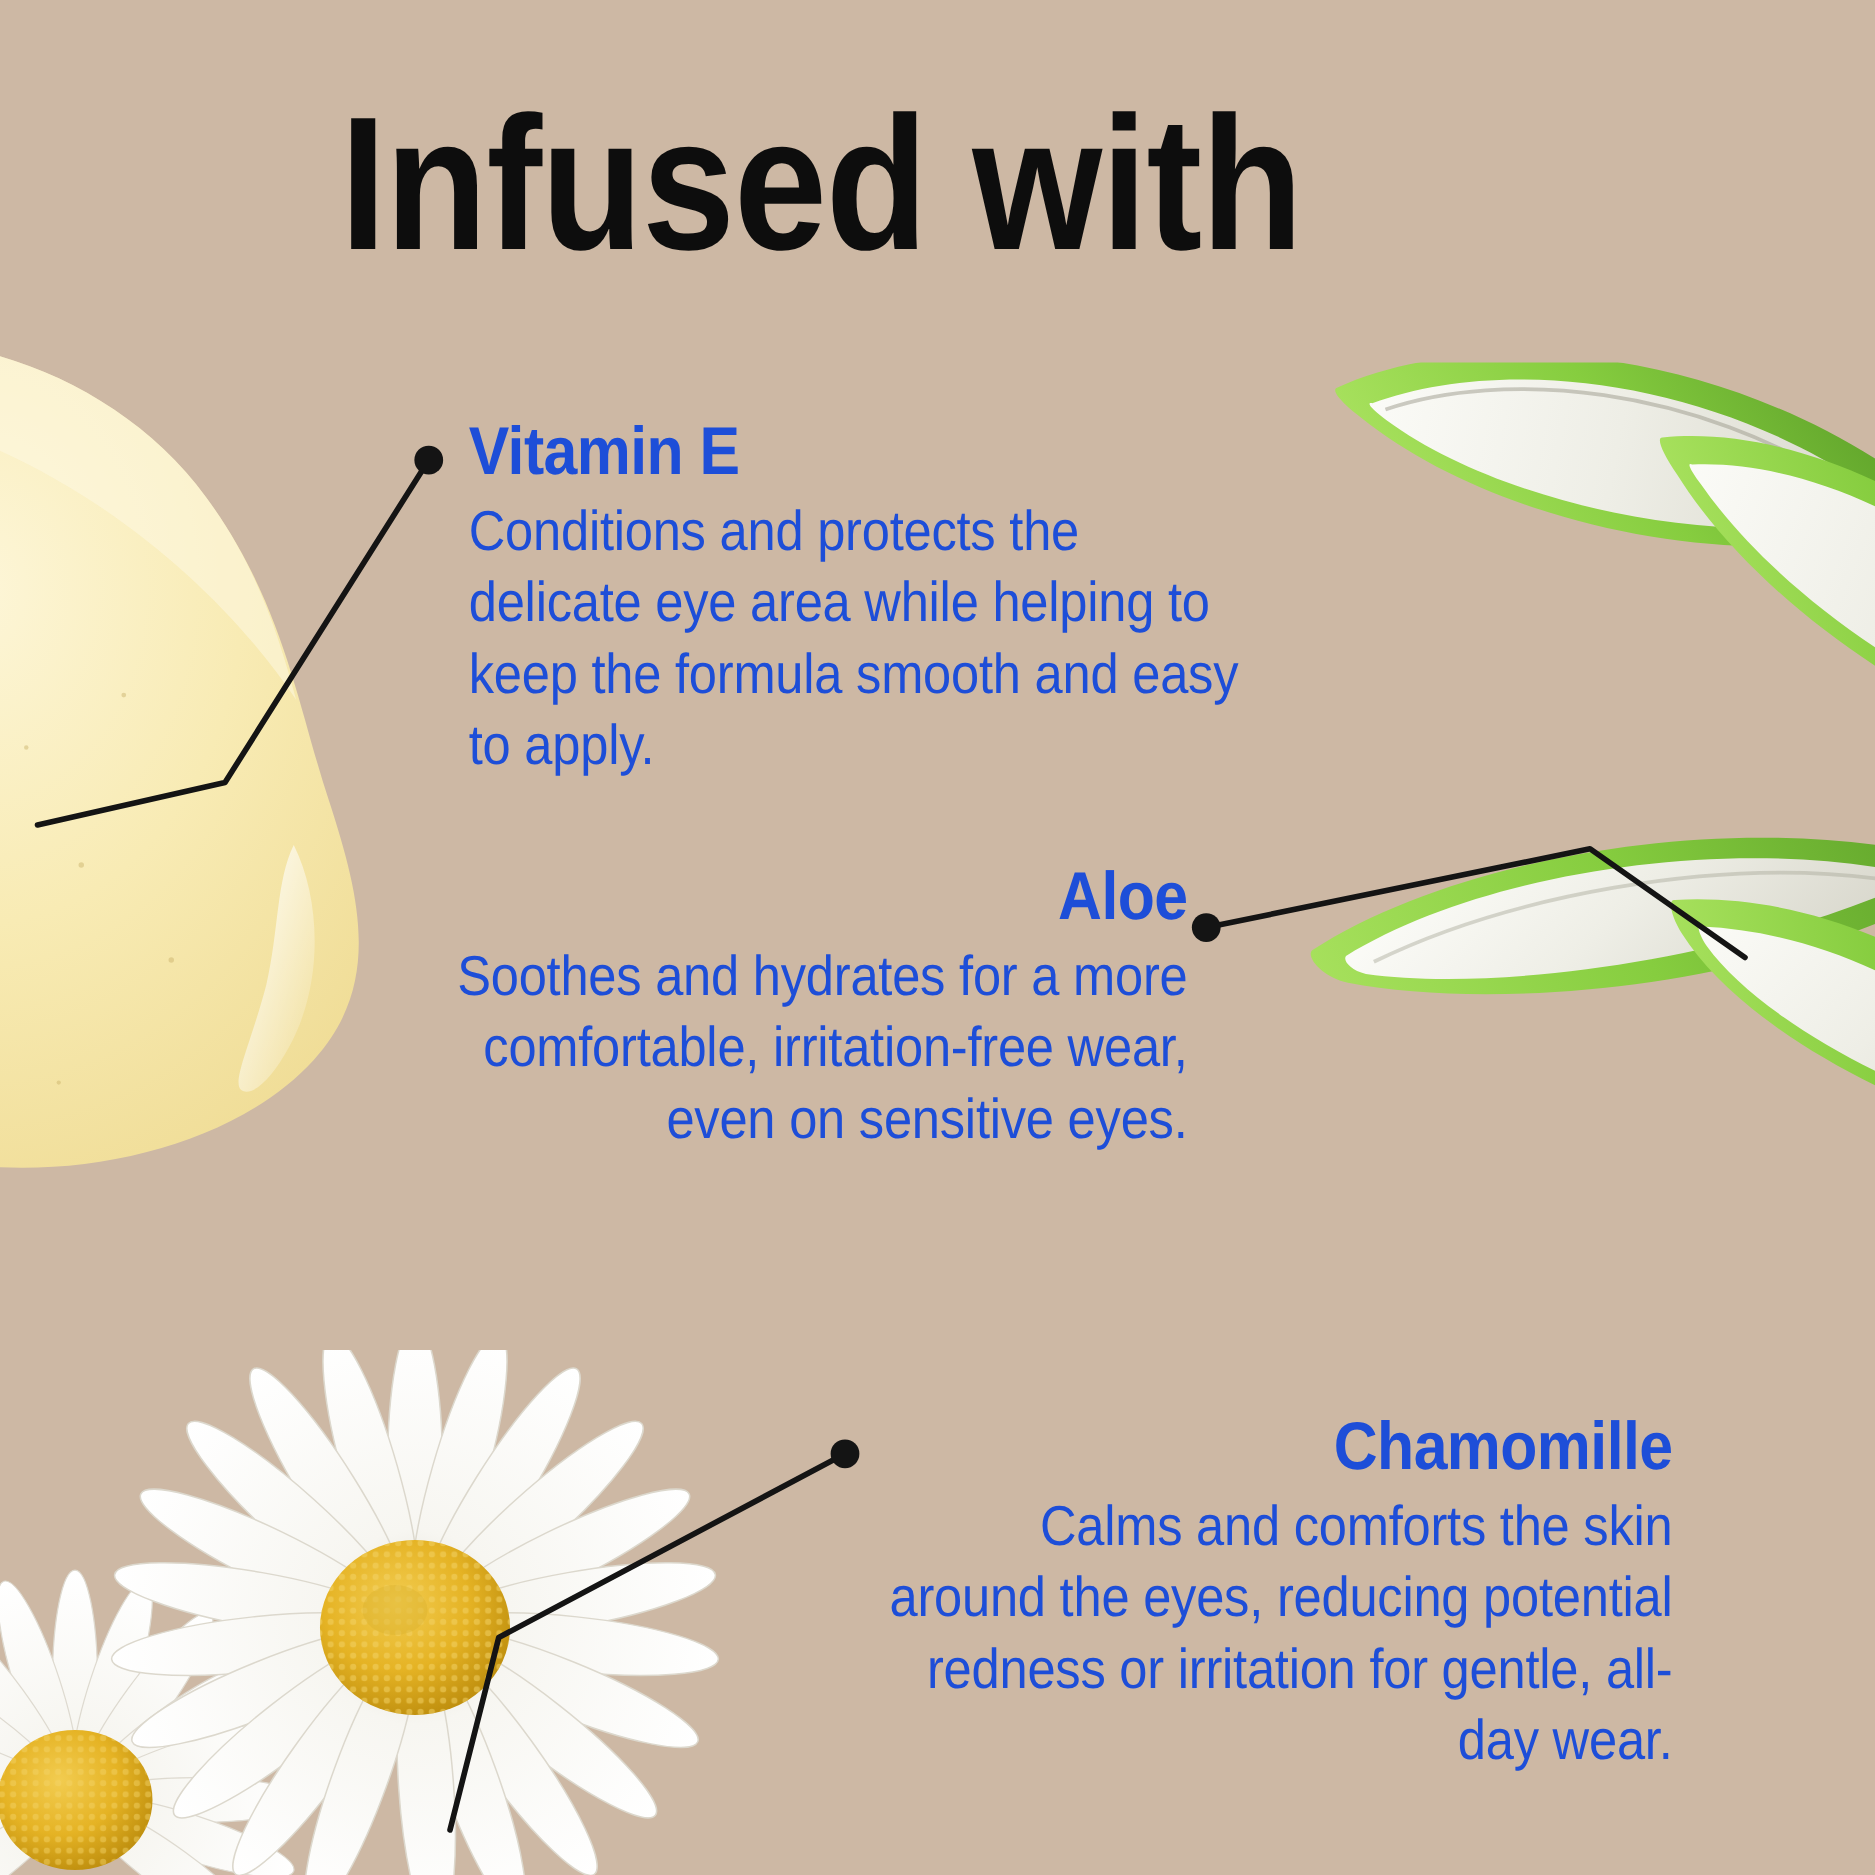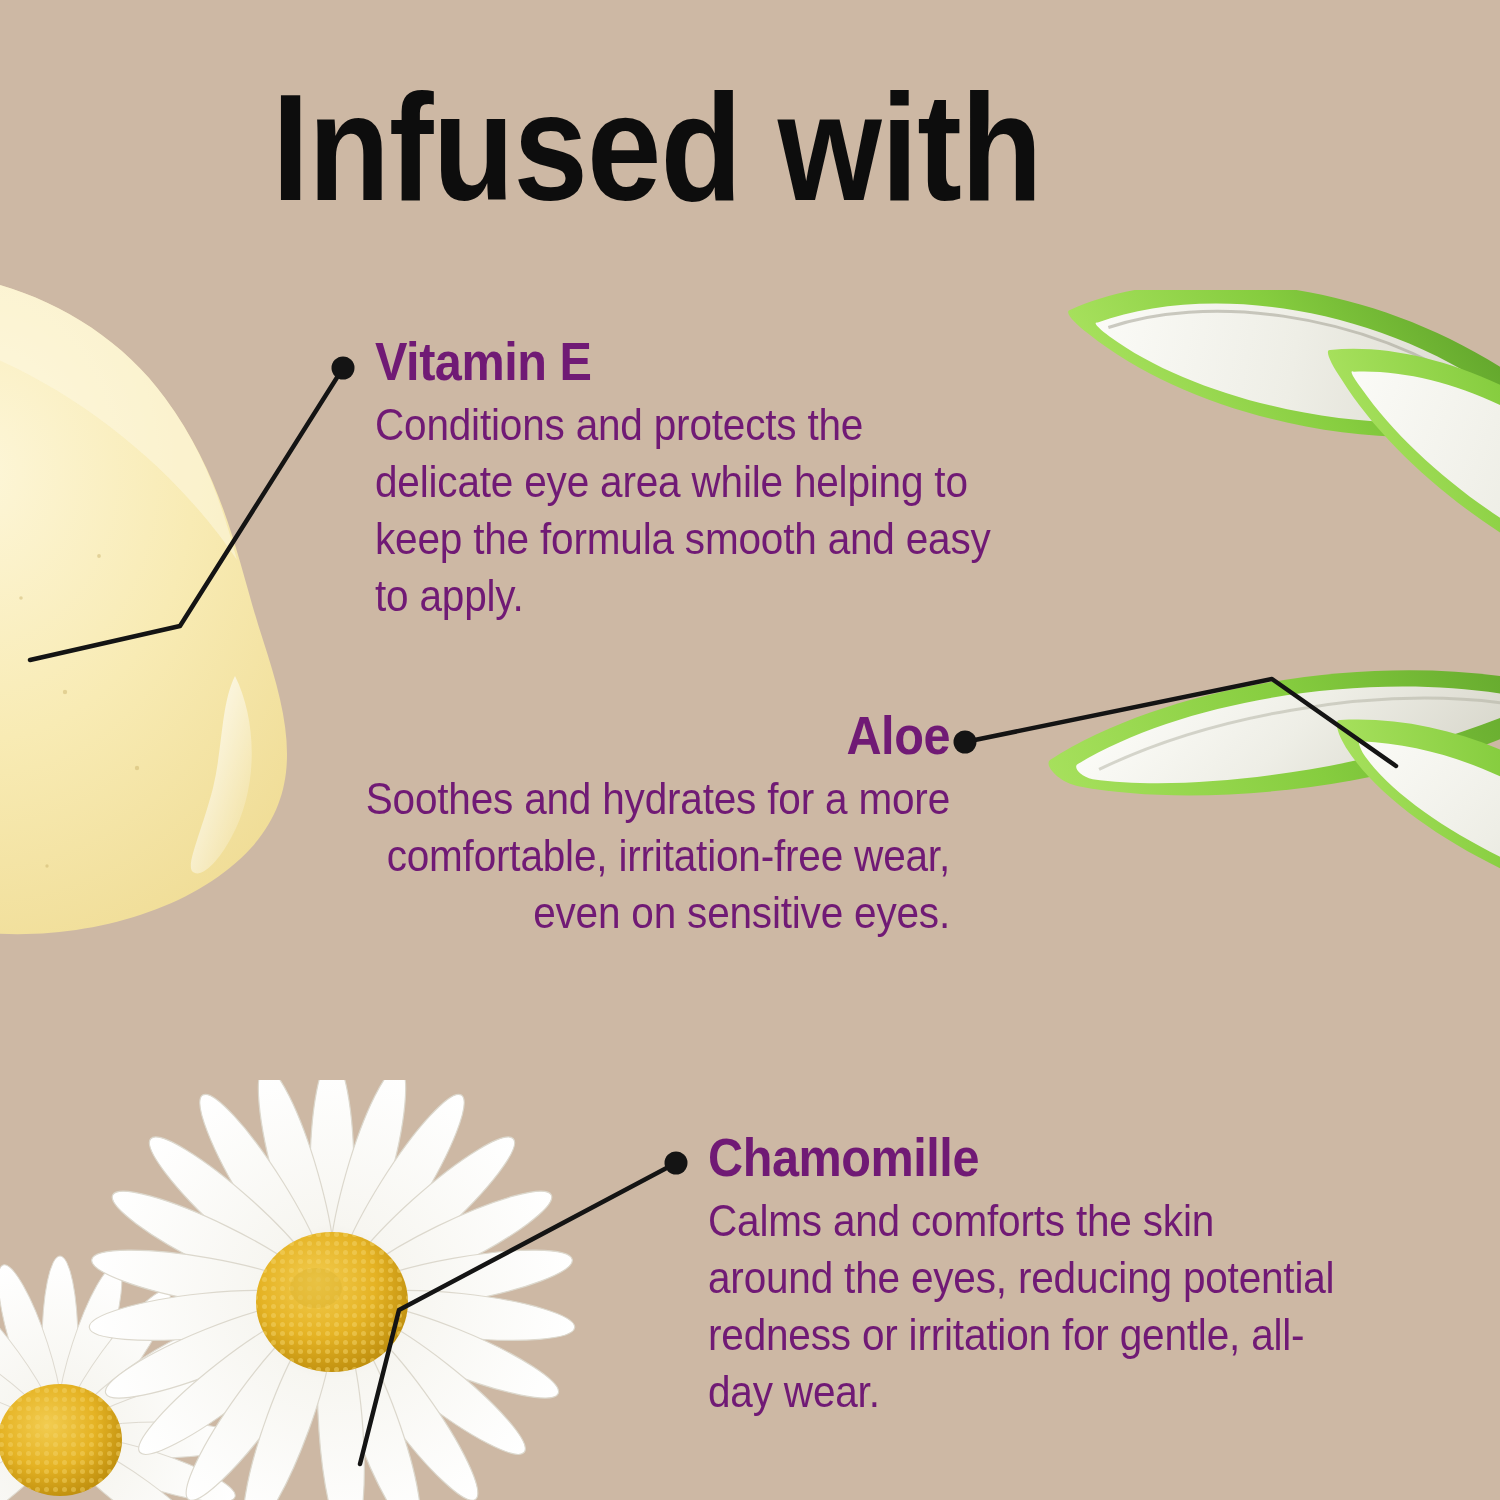--- a/index.html
+++ b/index.html
@@ -29,40 +29,40 @@
 
   
   #title{
     position:absolute;left:272px;top:72px;
     font-size:152px;line-height:150px;
     font-weight:bold;color:#0d0d0d;
     letter-spacing:-1px;
     transform:scaleX(.88);transform-origin:left top;
     white-space:nowrap;
   }
-  .block{position:absolute;color:#701a75;}
+  .block{position:absolute;color:#1d4ed8;}
   .block h2{
     margin:0 0 6px 0;
     font-size:54px;line-height:58px;font-weight:bold;
     letter-spacing:-.5px;
     transform:scaleX(.9);
   }
   .block p{
     margin:0;
     font-size:45px;line-height:57px;font-weight:400;
     letter-spacing:-.2px;
     transform:scaleX(.9);
   }
   #block-vitamin-e{left:375px;top:332px;width:700px;text-align:left;}
   #block-vitamin-e h2,#block-vitamin-e p{transform-origin:left top;}
 
-  #block-aloe{left:245px;top:706px;width:705px;text-align:right;}
+  #block-aloe{left:245px;top:688px;width:705px;text-align:right;}
   #block-aloe h2,#block-aloe p{transform-origin:right top;}
 
-  #block-chamomille{left:708px;top:1128px;width:700px;text-align:left;}
+  #block-chamomille{left:708px;top:1128px;width:700px;text-align:right;}
   #block-chamomille h2,#block-chamomille p{transform-origin:left top;}
 </style>
 </head>
 <body style="background: rgb(205, 184, 164);">
 
 <div id="stage">
 
   <div class="art" id="serum">
     <svg width="560" height="680" viewBox="0 0 560 680" xmlns="http://www.w3.org/2000/svg">
       <defs>

